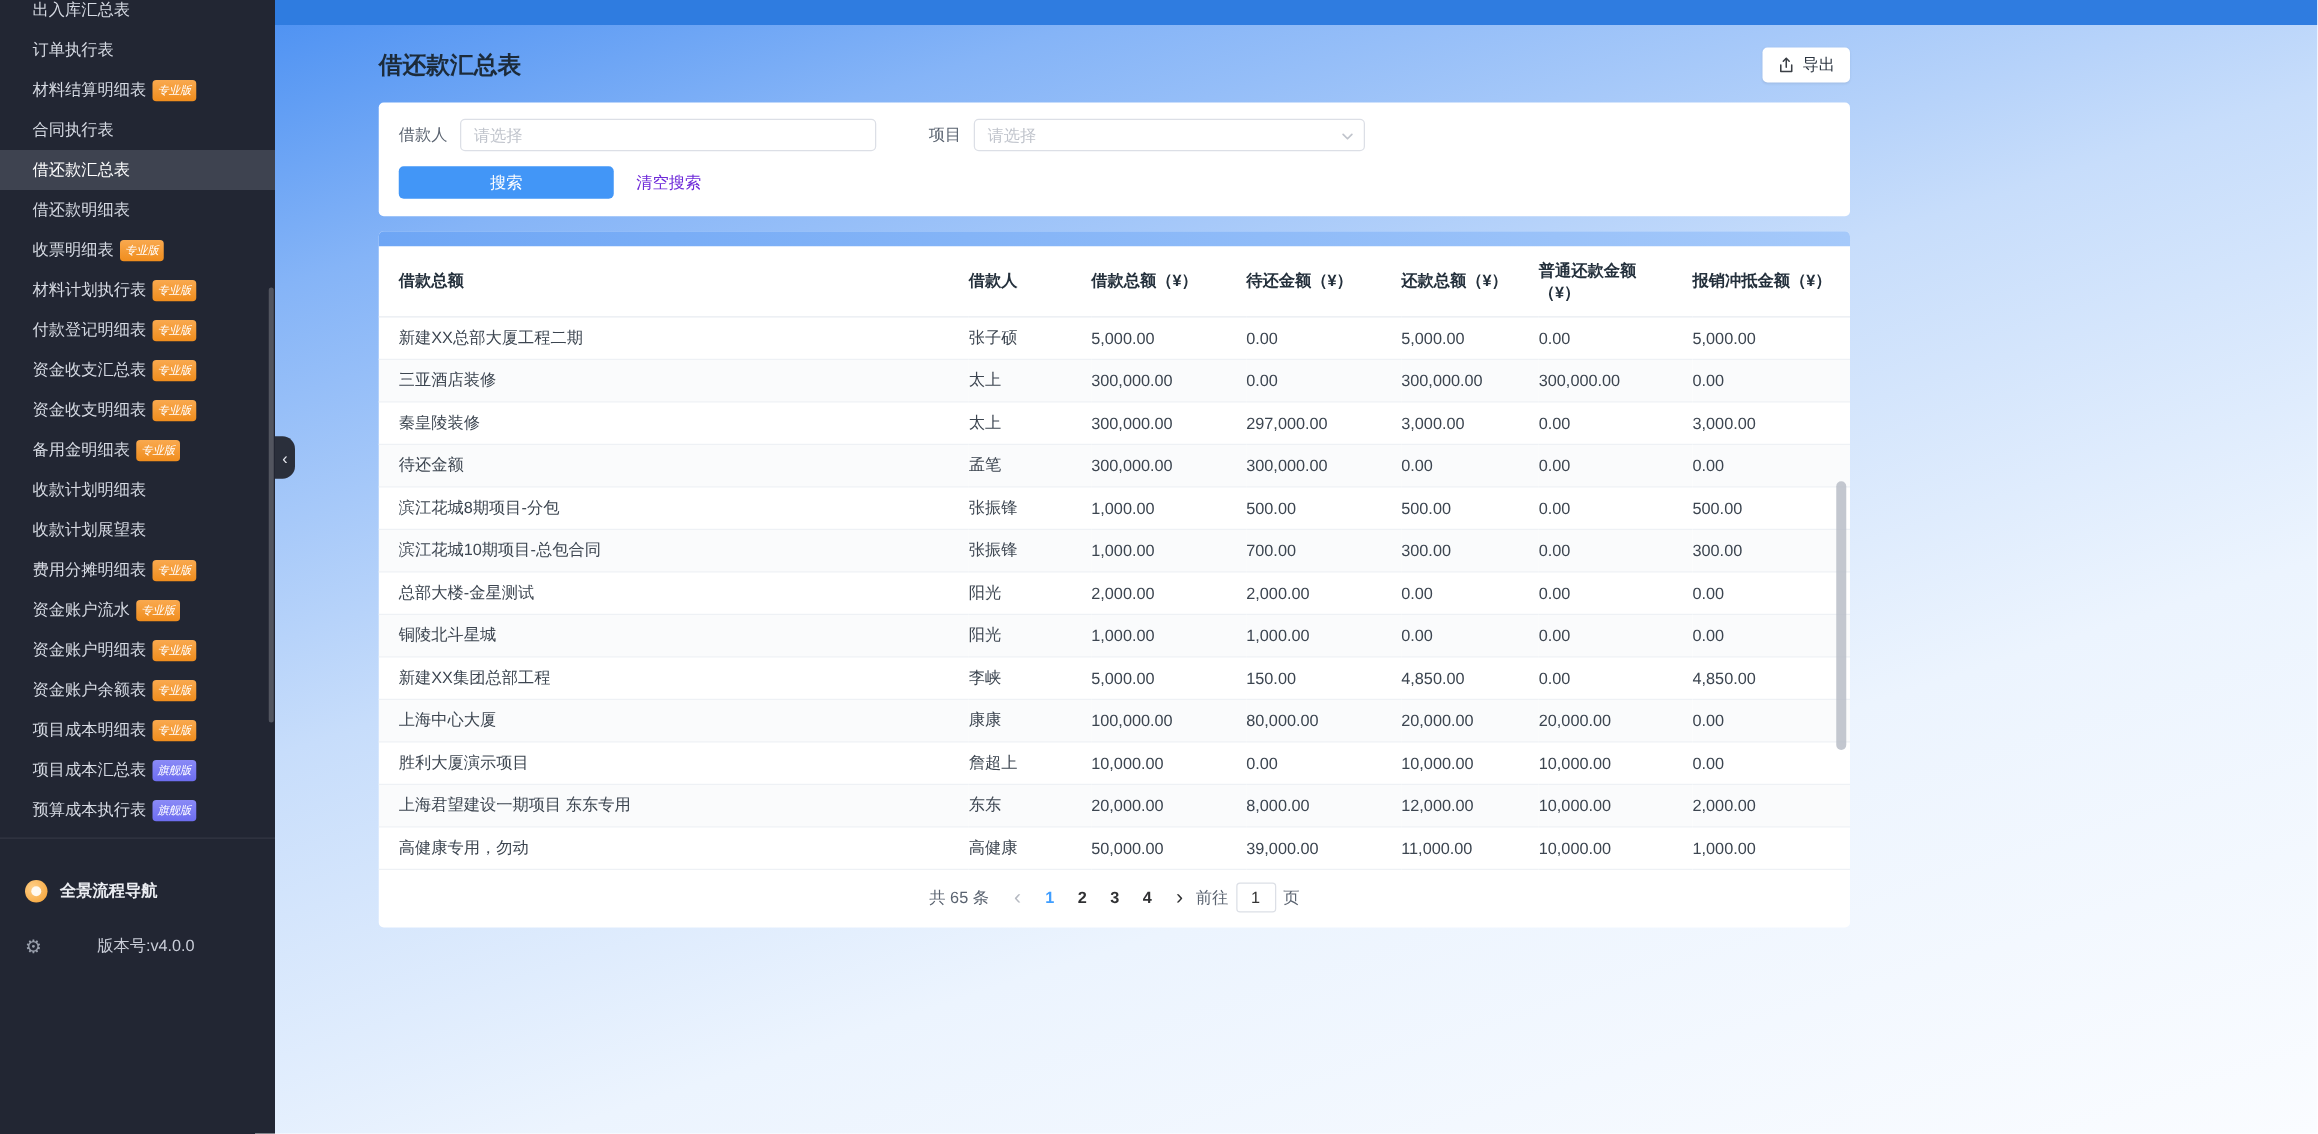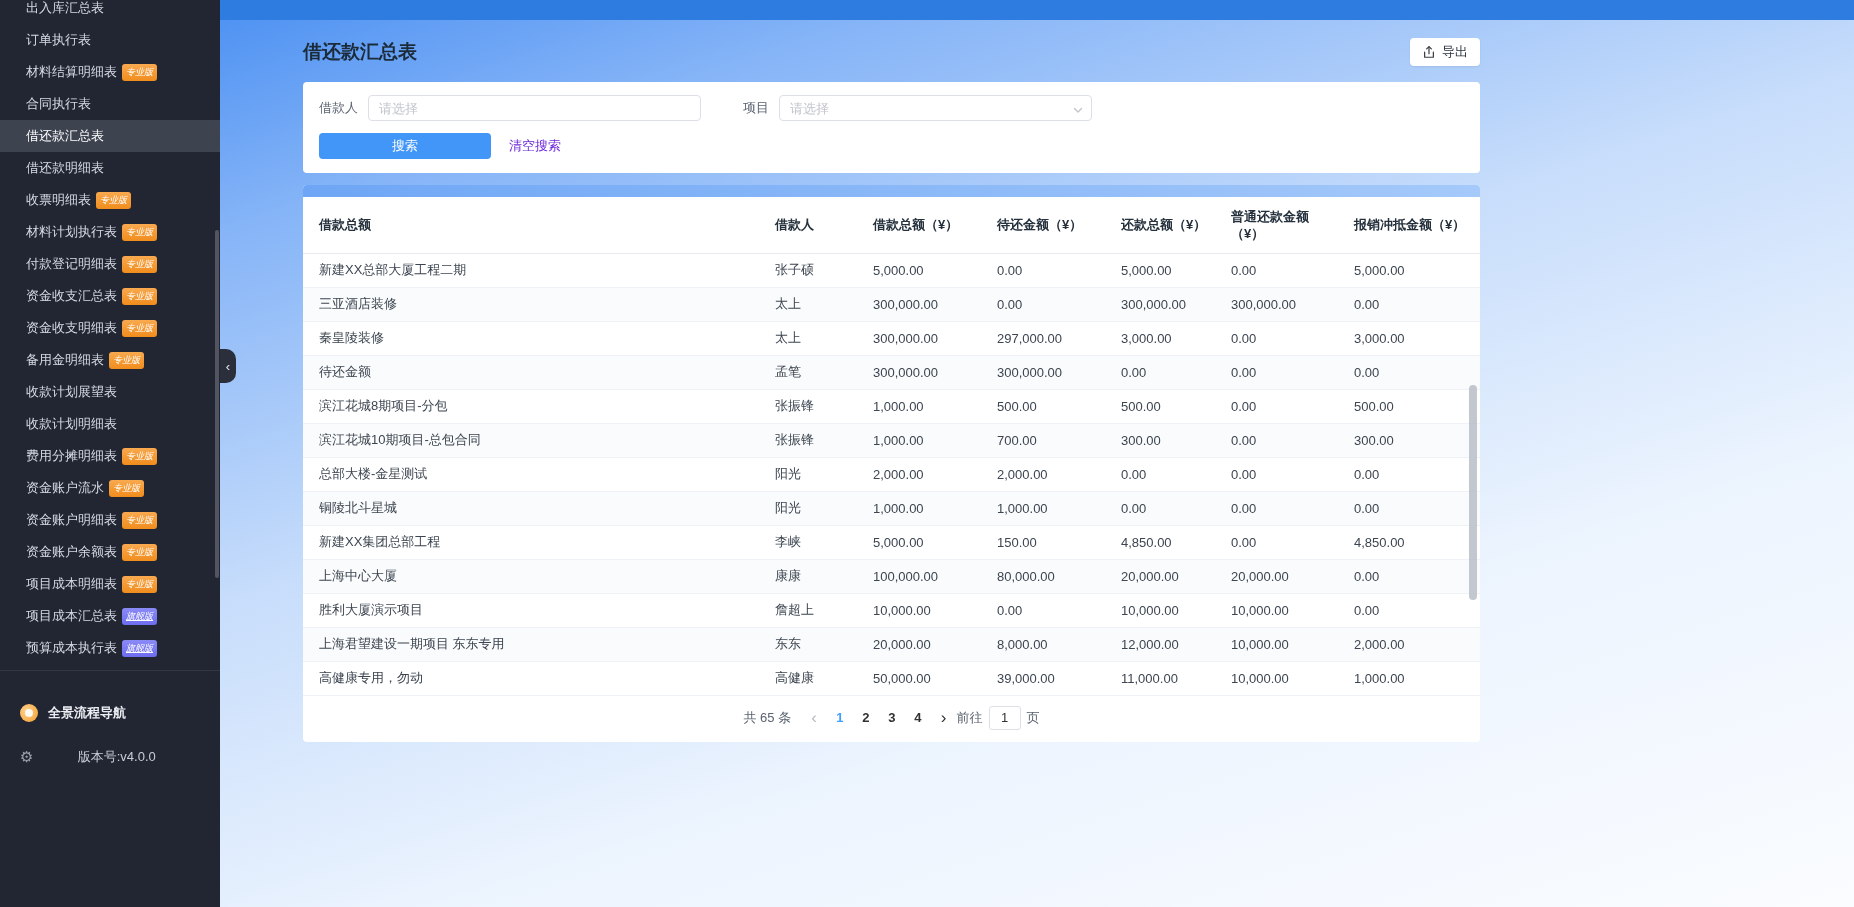--- a/index.html
+++ b/index.html
@@ -10,21 +10,21 @@
   
   .sidebar { width:220px; flex-shrink:0; background:#222633; position:relative; overflow:hidden; }
   .menu { margin-top:-8px; }
   .menu-item { height:32px; display:flex; align-items:center; padding:0 8px 0 26px;
     font-size:13px; color:#d6dae3; cursor:pointer; white-space:nowrap; }
   .menu-item.active { background:#3e4350; color:#fff; }
   .menu-label { overflow:hidden; text-overflow:ellipsis; }
   .badge { margin-left:5px; font-size:9px; line-height:1; padding:4px 4px; border-radius:3px;
     color:#fff; font-style:italic; flex-shrink:0; }
   .badge.pro { background:linear-gradient(180deg,#f9a94f,#f08d1d); }
-  .badge.flagship { background:linear-gradient(180deg,#8a8af6,#6d6df0);text-decoration:underline; }
+  .badge.flagship { background:linear-gradient(180deg,#8a8af6,#6d6df0); }
   .sidebar-scrollthumb { position:absolute; right:1px; top:230px; width:4px; height:348px;
     background:rgba(255,255,255,.22); border-radius:2px; }
   .sidebar-footer { margin-top:6px; border-top:1px solid rgba(255,255,255,.08); padding-top:22px; }
   .nav-row { height:40px; display:flex; align-items:center; gap:10px; padding-left:20px;
     font-size:13px; font-weight:bold; color:#eceef3; cursor:pointer; }
   .pano-icon { width:18px; height:18px; border-radius:50%;
     background:radial-gradient(circle at 35% 35%,#ffd08a,#f59f2f); position:relative; flex-shrink:0; }
   .pano-icon::after { content:""; position:absolute; inset:5px; border-radius:50%; background:#fff; opacity:.9; }
   .version-row { height:40px; margin-top:4px; display:flex; align-items:center; padding:0 20px;
     font-size:13px; color:#c9cdd8; }
@@ -133,24 +133,24 @@
         </div>
         <div class="menu-item">
           <span class="menu-label">资金收支明细表</span>
           <span class="badge pro">专业版</span>
         </div>
         <div class="menu-item">
           <span class="menu-label">备用金明细表</span>
           <span class="badge pro">专业版</span>
         </div>
         <div class="menu-item">
+          <span class="menu-label">收款计划明细表</span>
+        </div>
+        <div class="menu-item">
           <span class="menu-label">收款计划展望表</span>
-        </div>
-        <div class="menu-item">
-          <span class="menu-label">收款计划明细表</span>
         </div>
         <div class="menu-item">
           <span class="menu-label">费用分摊明细表</span>
           <span class="badge pro">专业版</span>
         </div>
         <div class="menu-item">
           <span class="menu-label">资金账户流水</span>
           <span class="badge pro">专业版</span>
         </div>
         <div class="menu-item">

